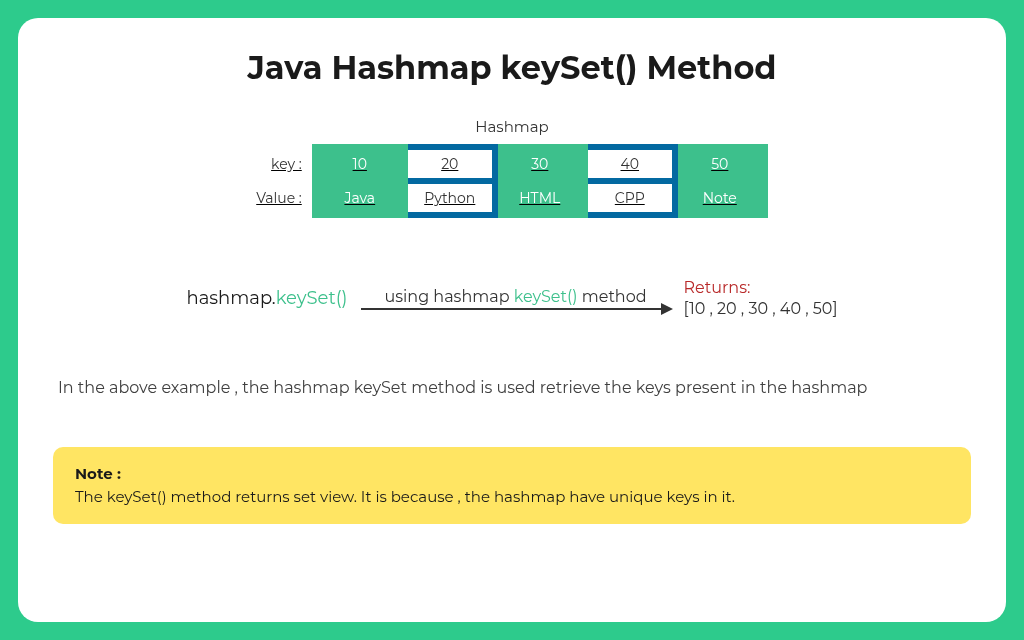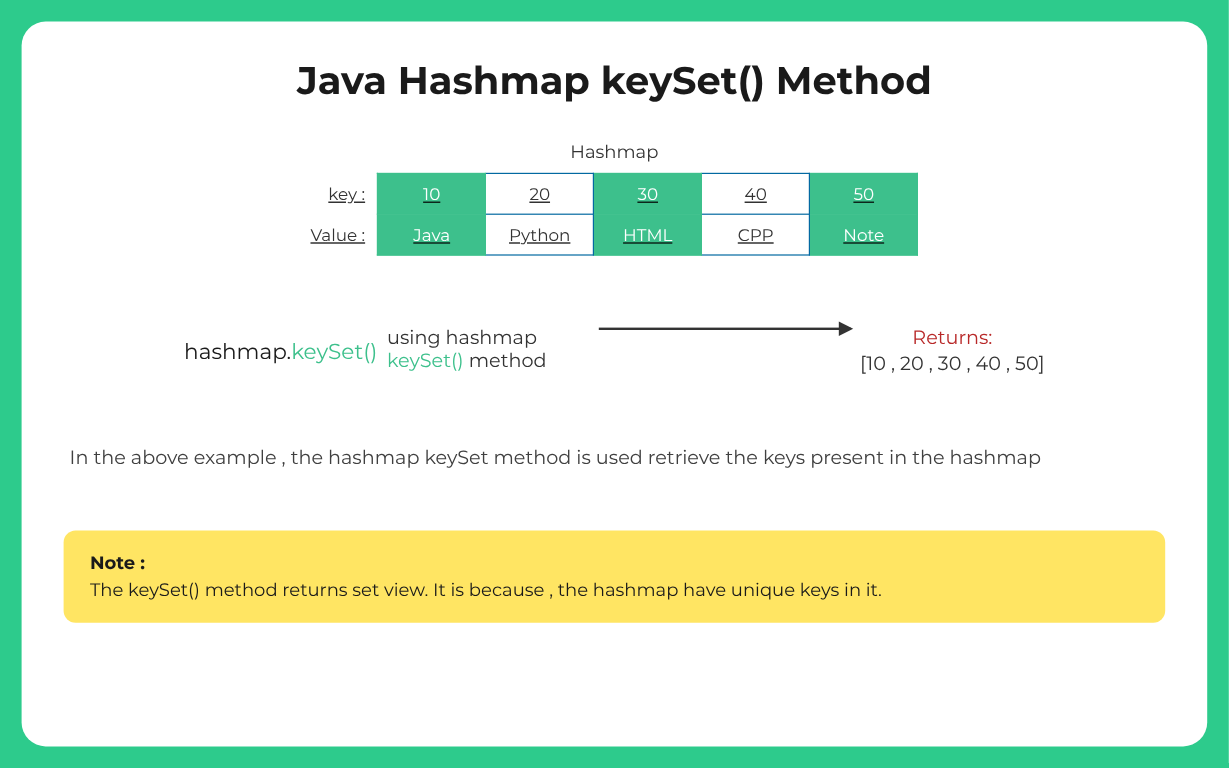--- a/index.html
+++ b/index.html
@@ -51,21 +51,21 @@
     .row-labels div {
       height: 34px;
       line-height: 34px;
     }
     .hashmap-table {
       border-collapse: collapse;
     }
     .hashmap-table td {
       width: 90px;
       height: 34px;
-      border: 1px solid #0369a1;
+      border: 6px solid #0369a1;
       text-align: center;
       font-size: 14px;
       vertical-align: middle;
     }
     .hashmap-table td.green {
       background: #3dc08c;
       color: #fff;
       border-color: #3dc08c;
     }
     .hashmap-table td.white {
@@ -79,21 +79,22 @@
       gap: 8px;
       margin: 0 40px 60px;
     }
     .method-call {
       font-size: 18px;
       color: #1a1a1a;
     }
     .method-call .highlight { color: #3dc08c; }
     .arrow-section {
       display: flex;
-      flex-direction: row;
+      flex-direction: column;
+      align-items: center;
       flex: 0 0 320px;
     }
     .arrow-label {
       font-size: 16px;
       color: #333;
       margin-bottom: 2px;
     }
     .arrow-label .highlight { color: #3dc08c; }
     .arrow-line {
       position: relative;
@@ -104,21 +105,20 @@
     .arrow-line::after {
       content: '';
       position: absolute;
       right: -2px;
       top: -5px;
       border-left: 12px solid #333;
       border-top: 6px solid transparent;
       border-bottom: 6px solid transparent;
     }
     .returns-section {
-      text-align: center;
       font-size: 16px;
     }
     .returns-label { color: #b82828; }
     .returns-value { color: #333; margin-top: 2px; }
     .description {
       font-size: 16px;
       color: #404040;
       margin: 0 5px 50px;
     }
     .note-box {

